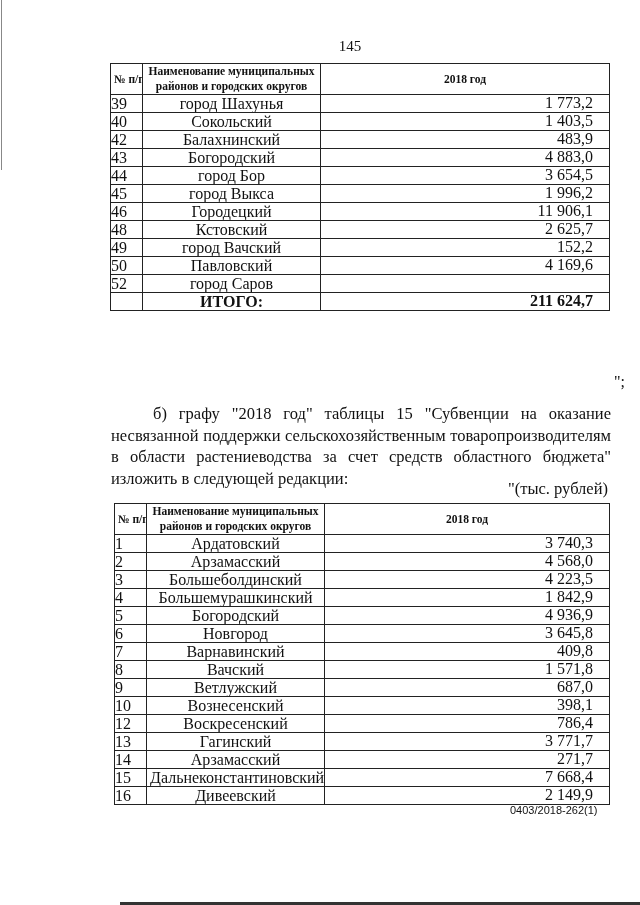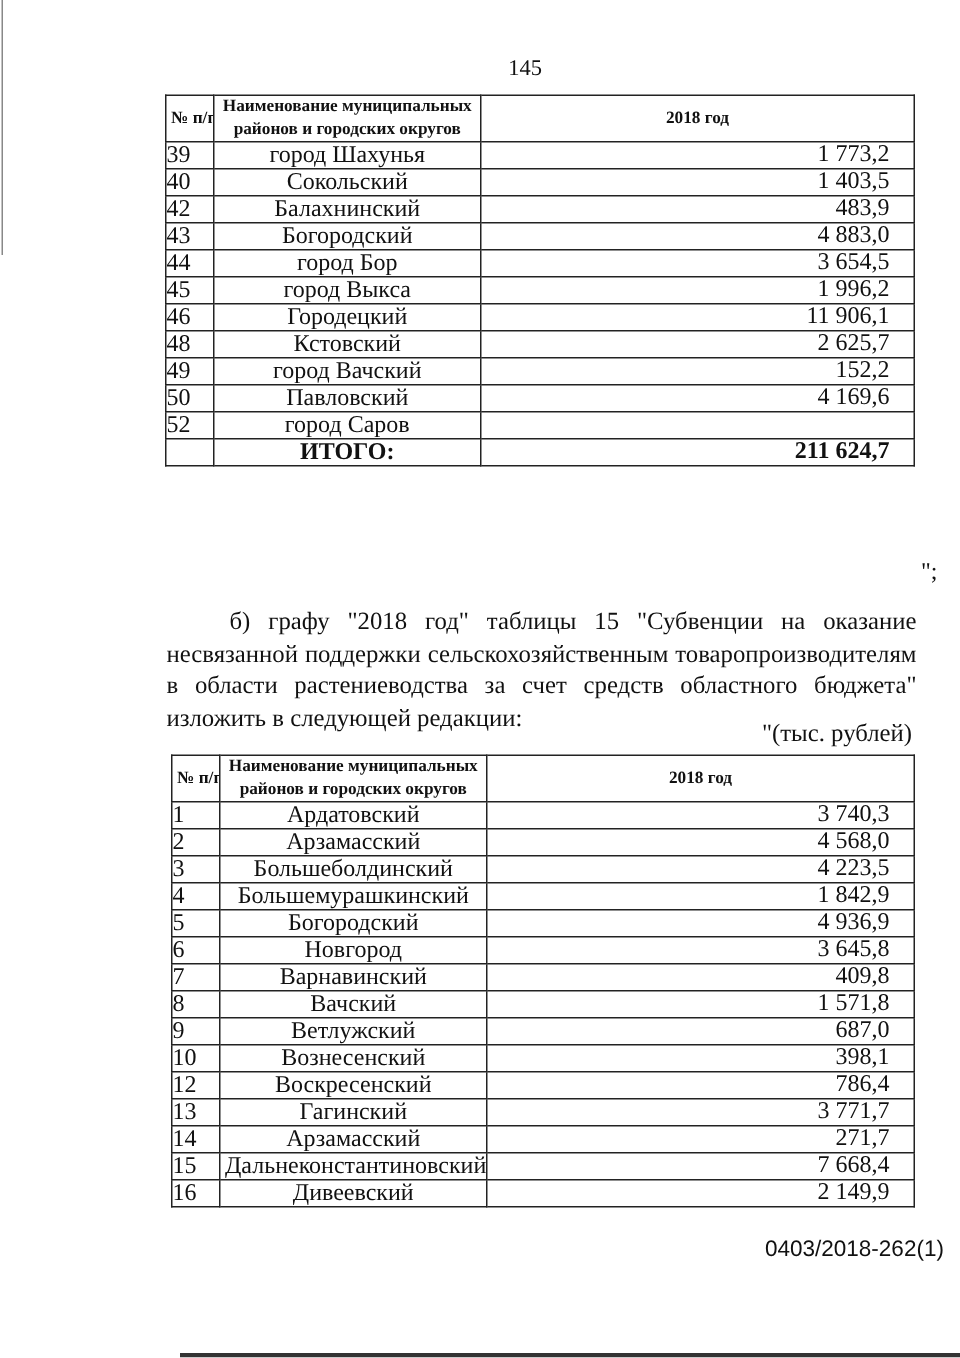--- a/index.html
+++ b/index.html
@@ -44,21 +44,21 @@
   }
   .paragraph {
     position: absolute; left: 111px; top: 403px; width: 500px;
     font-size: 16.5px; line-height: 21.5px; text-align: justify;
   }
   .paragraph .indent { display: inline-block; width: 42px; }
   .units {
     position: absolute; right: 32px; top: 479px; font-size: 16.5px;
   }
   .doc-code {
-    position: absolute; left: 510px; top: 824px; font-size: 15px;
+    position: absolute; left: 510px; top: 804px; font-size: 11px;
     font-family: "Liberation Sans", sans-serif;
   }
 </style>
 </head>
 <body>
 
 <div class="scan-edge-left"></div>
 
 <div class="page-number">145</div>
 

